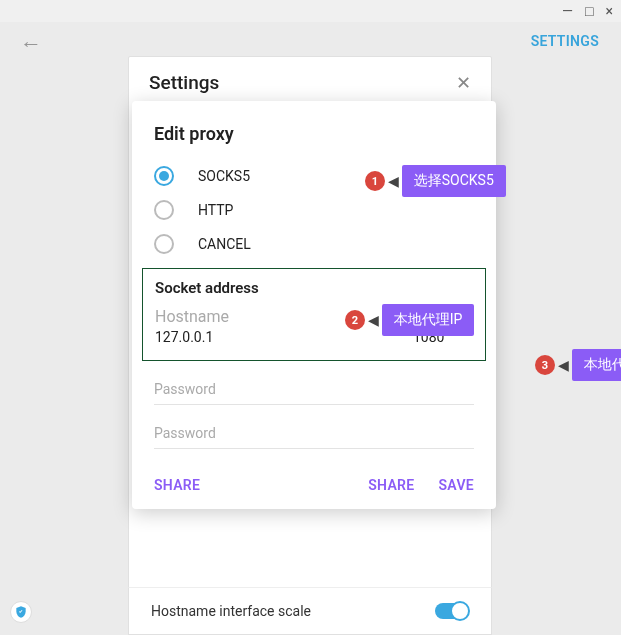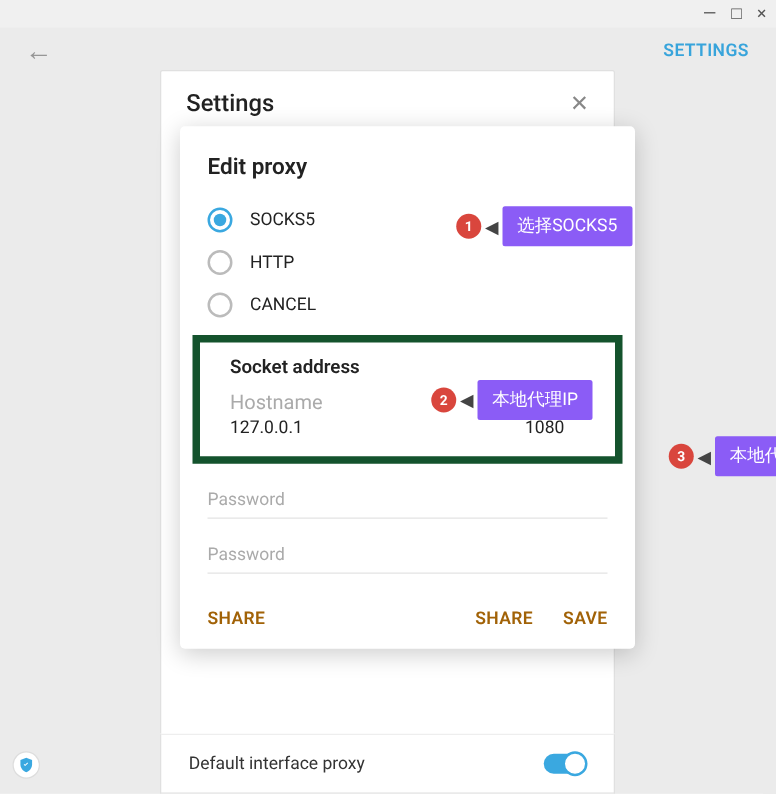--- a/index.html
+++ b/index.html
@@ -18,45 +18,45 @@
     .close-x { color: #888; font-size: 18px; cursor: pointer; }
     
     .footer-row { position: absolute; bottom: 0; left: 128px; width: 364px; background: #fff; height: 48px; display: flex; align-items: center; justify-content: space-between; padding: 0 22px; border: 1px solid #e0e0e0; border-top: 1px solid #eee; }
     .footer-row span { font-size: 14px; color: #333; }
     .toggle { width: 34px; height: 16px; background: #3aa8e0; border-radius: 8px; position: relative; }
     .toggle::after { content: ""; position: absolute; right: -1px; top: -2px; width: 20px; height: 20px; background: #fff; border-radius: 50%; border: 2px solid #3aa8e0; box-sizing: border-box; }
     
     .shield-badge { position: absolute; bottom: 12px; left: 10px; width: 22px; height: 22px; border-radius: 50%; background: #fff; border: 1px solid #ddd; display: flex; align-items: center; justify-content: center; }
     .shield-badge svg { width: 14px; height: 14px; }
     
-    .modal { position: absolute; top: 101px; left: 144px; width: 364px; background: #fff; box-shadow: 0 4px 20px rgba(0,0,0,0.2); border-radius: 4px; padding: 22px 22px 16px 22px; z-index: 10; }
+    .modal { position: absolute; top: 101px; left: 132px; width: 364px; background: #fff; box-shadow: 0 4px 20px rgba(0,0,0,0.2); border-radius: 4px; padding: 22px 22px 16px 22px; z-index: 10; }
     .modal h3 { font-size: 18px; font-weight: 600; color: #222; margin-bottom: 22px; }
     
-    .radio-row { display: flex; align-items: center; gap: 14px; margin-bottom: 14px; cursor: pointer; position: relative; }
+    .radio-row { display: flex; align-items: center; gap: 24px; margin-bottom: 14px; cursor: pointer; position: relative; }
     .radio { width: 20px; height: 20px; border: 2px solid #bbb; border-radius: 50%; display: flex; align-items: center; justify-content: center; flex-shrink: 0; }
     .radio.selected { border-color: #3aa8e0; }
     .radio.selected::after { content: ""; width: 10px; height: 10px; background: #3aa8e0; border-radius: 50%; }
     .radio-label { font-size: 14px; color: #222; }
     
     .section-title { font-size: 15px; font-weight: 600; color: #222; margin-top: 14px; margin-bottom: 10px; }
     
-    .socket-box { border: 6px solid #14532d; padding: 10px 12px 12px 24px; margin-left: -12px; margin-right: -12px; margin-top: 6px; position: relative; }
+    .socket-box { border: 1px solid #14532d; padding: 10px 12px 12px 12px; margin-left: -12px; margin-right: -12px; margin-top: 6px; position: relative; }
     .socket-box .section-title { margin-top: 0; }
     .address-row { display: flex; gap: 20px; }
     .field { flex: 1; position: relative; }
     .field.port { flex: 0 0 60px; }
     .field-label { font-size: 16px; color: #aaa; display: block; }
     .field-value { font-size: 14px; color: #222; padding: 3px 0; }
     
     .input-line { border-bottom: 1px solid #e3e3e3; padding: 18px 0 6px 0; }
     .input-placeholder { font-size: 14px; color: #aaa; }
     
     .btn-row { display: flex; justify-content: space-between; align-items: center; margin-top: 28px; }
     .btn-right { display: flex; gap: 24px; }
-    .btn { font-size: 14px; font-weight: 600; color: #a16207; letter-spacing: 0.3px; cursor: pointer; }
+    .btn { font-size: 14px; font-weight: 600; color: #8b5cf6; letter-spacing: 0.3px; cursor: pointer; }
     
     .annot { position: absolute; display: flex; align-items: center; z-index: 20; }
     .annot-num { width: 20px; height: 20px; background: #d9463d; color: #fff; border-radius: 50%; font-size: 11px; display: flex; align-items: center; justify-content: center; font-weight: bold; flex-shrink: 0; }
     .annot-arrow { color: #444; font-size: 14px; margin: 0 3px; }
     .annot-box { background: #8b5cf6; color: #fff; font-size: 14px; padding: 7px 12px; border-radius: 2px; white-space: nowrap; }
     
     .a1 { top: 165px; left: 365px; }
     .a2 { top: 304px; left: 345px; }
     .a3 { top: 349px; left: 535px; }
     
@@ -79,21 +79,21 @@
 </div>
 
 <div class="settings-panel">
   <div class="settings-header">
     <h2>Settings</h2>
     <div class="close-x">✕</div>
   </div>
 </div>
 
 <div class="footer-row">
-  <span>Default interface proxy</span>
+  <span>Hostname interface scale</span>
   <div class="toggle"></div>
 </div>
 
 <div class="shield-badge">
   <svg viewBox="0 0 24 24">
       <path fill="#3aa8e0" d="M12 2l8 3v6c0 5-3.4 9.6-8 11-4.6-1.4-8-6-8-11V5l8-3z"></path>
       <path fill="#fff" d="M10.5 13.5l-2-2 1-1 1 1 3-3 1 1z"></path>
     </svg>
 </div>
 

